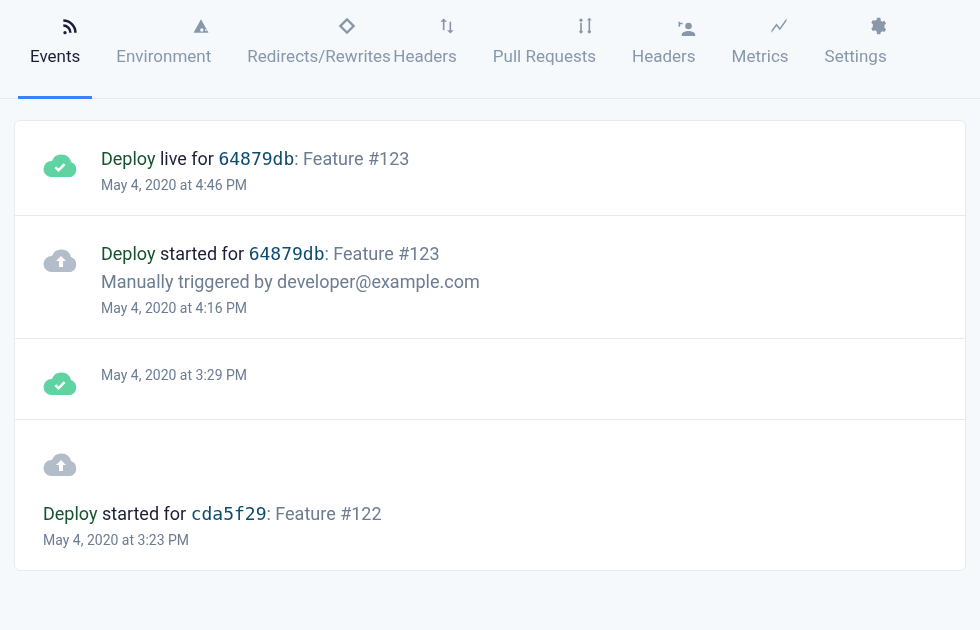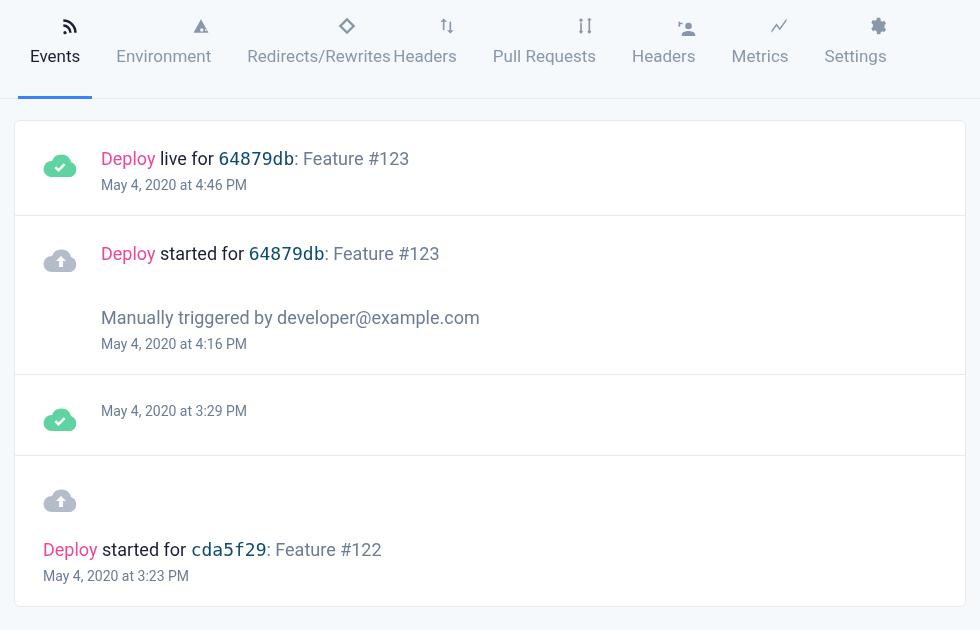--- a/index.html
+++ b/index.html
@@ -77,28 +77,27 @@
       justify-content: center;
       align-items: center;
       padding-top: 8px;
     }
     .event-body { flex: 1; }
     .event-title {
       font-size: 18px;
       line-height: 1.55;
       color: #1a1f36;
     }
-    .event-title .link { color: #ec4899; cursor: pointer; }
+    .event-title .link { color: #14532d; cursor: pointer; }
     .event-title .hash { color: #0c4a6e; font-family: ui-monospace, SFMono-Regular, Menlo, monospace; cursor: pointer; }
     .event-title .desc { color: #6b7c93; }
     .event-subtitle {
       font-size: 18px;
       line-height: 1.55;
       color: #6b7c93;
-      margin-top: 36px;
     }
     .event-time {
       margin-top: 4px;
       font-size: 14px;
       color: #6b7c93;
       font-weight: 400;
     }
   </style>
 </head>
 <body>

